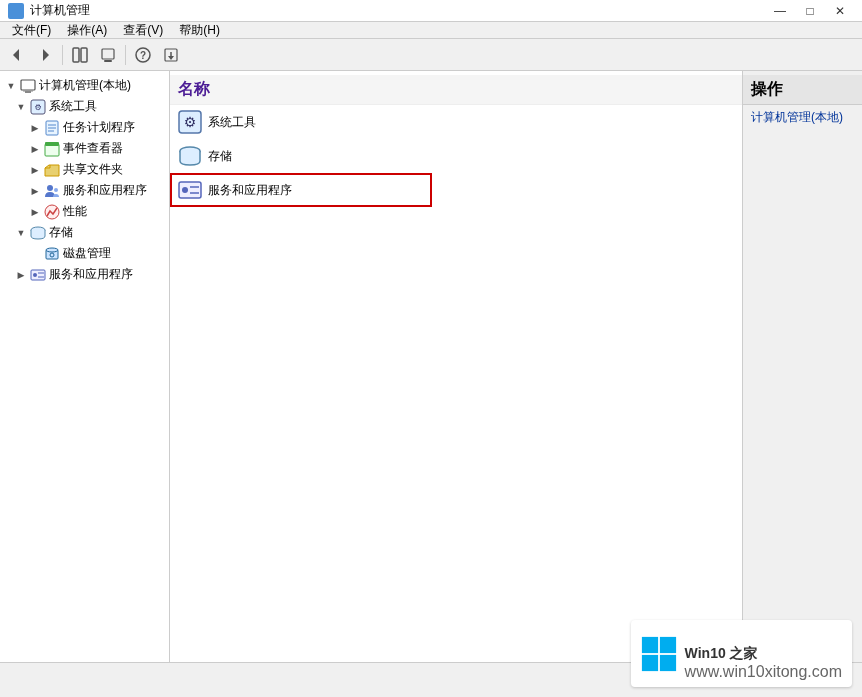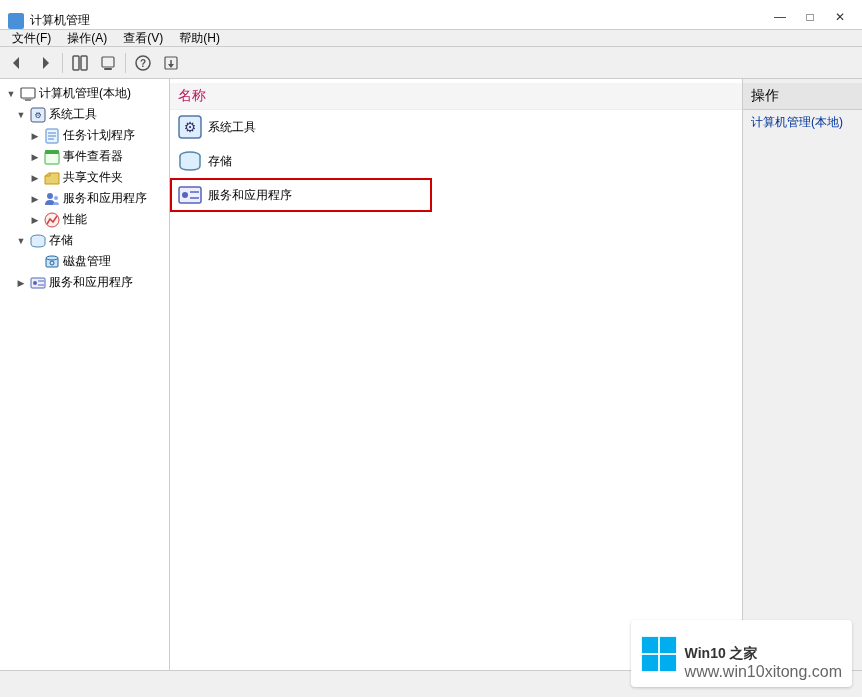--- a/index.html
+++ b/index.html
@@ -8,23 +8,23 @@
       font-size: 12px;
       background: #f0f0f0;
       width: 862px;
       height: 697px;
       overflow: hidden;
     }
 
     
     .title-bar {
       background: #fff;
-      height: 30px;
-      display: flex;
-      align-items: flex-end;
+      height: 22px;
+      display: flex;
+      align-items: center;
       padding: 0 8px;
       border-bottom: 1px solid #ccc;
     }
     .title-bar-icon {
       width: 16px;
       height: 16px;
       margin-right: 6px;
       background: #4a90d9;
       border-radius: 2px;
     }
@@ -149,23 +149,23 @@
       padding: 4px 0;
     }
     .center-header {
       display: flex;
       align-items: center;
       padding: 4px 8px;
       border-bottom: 1px solid #eee;
       background: #f5f5f5;
     }
     .center-header-text {
-      font-size: 14px;
-      color: #be185d;
-      font-weight: normal;
+      font-size: 16px;
+      color: #4c1d95;
+      font-weight: bold;
     }
     .center-item {
       display: flex;
       align-items: center;
       padding: 5px 8px;
       cursor: pointer;
       position: relative;
     }
     .center-item-icon {
       width: 24px;
@@ -192,22 +192,22 @@
 
     
     .right-panel {
       width: 120px;
       background: #f0f0f0;
       border-left: 1px solid #ccc;
       padding: 4px 0;
     }
     .right-panel-header {
       padding: 4px 8px;
-      font-size: 14px;
-      font-weight: normal;
+      font-size: 16px;
+      font-weight: bold;
       color: #000;
       border-bottom: 1px solid #ccc;
       background: #e5e5e5;
     }
     .right-panel-item {
       padding: 4px 8px;
       font-size: 12px;
       color: #003399;
       cursor: pointer;
       text-decoration: none;

